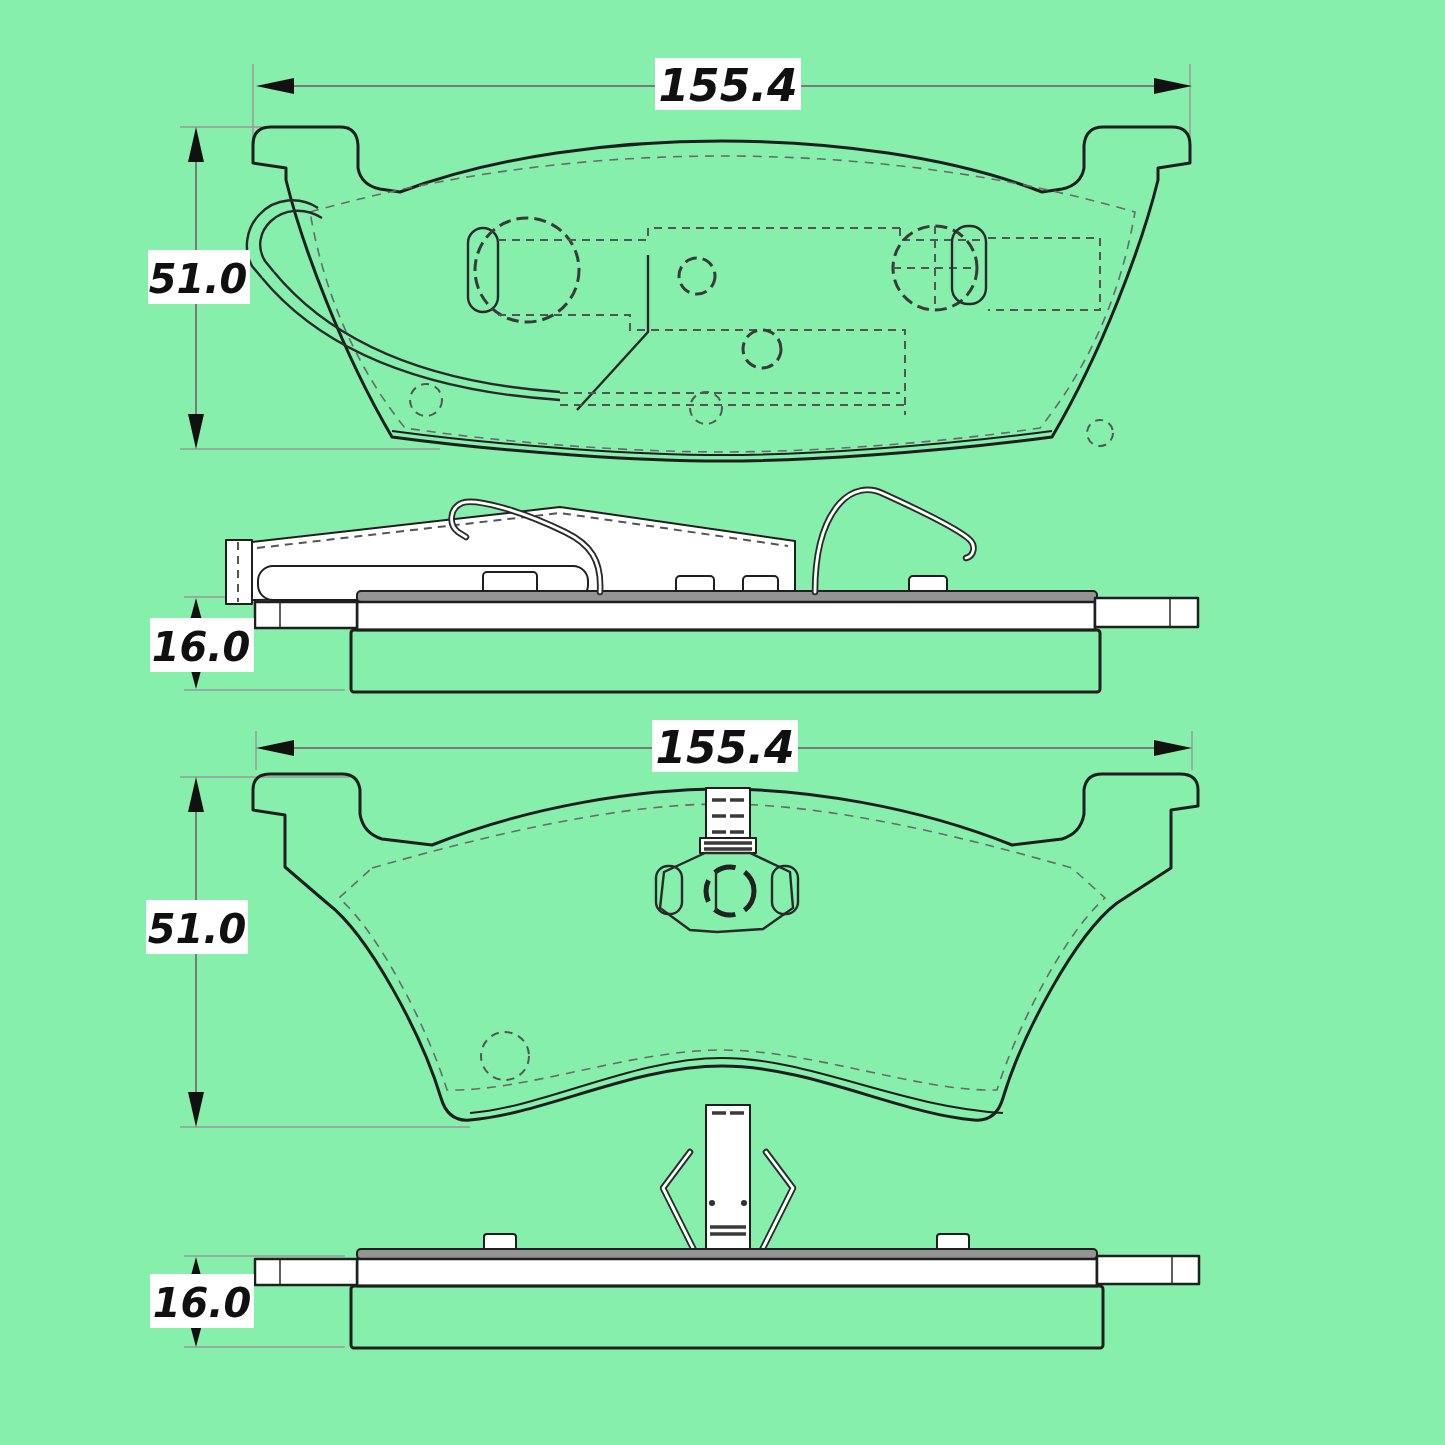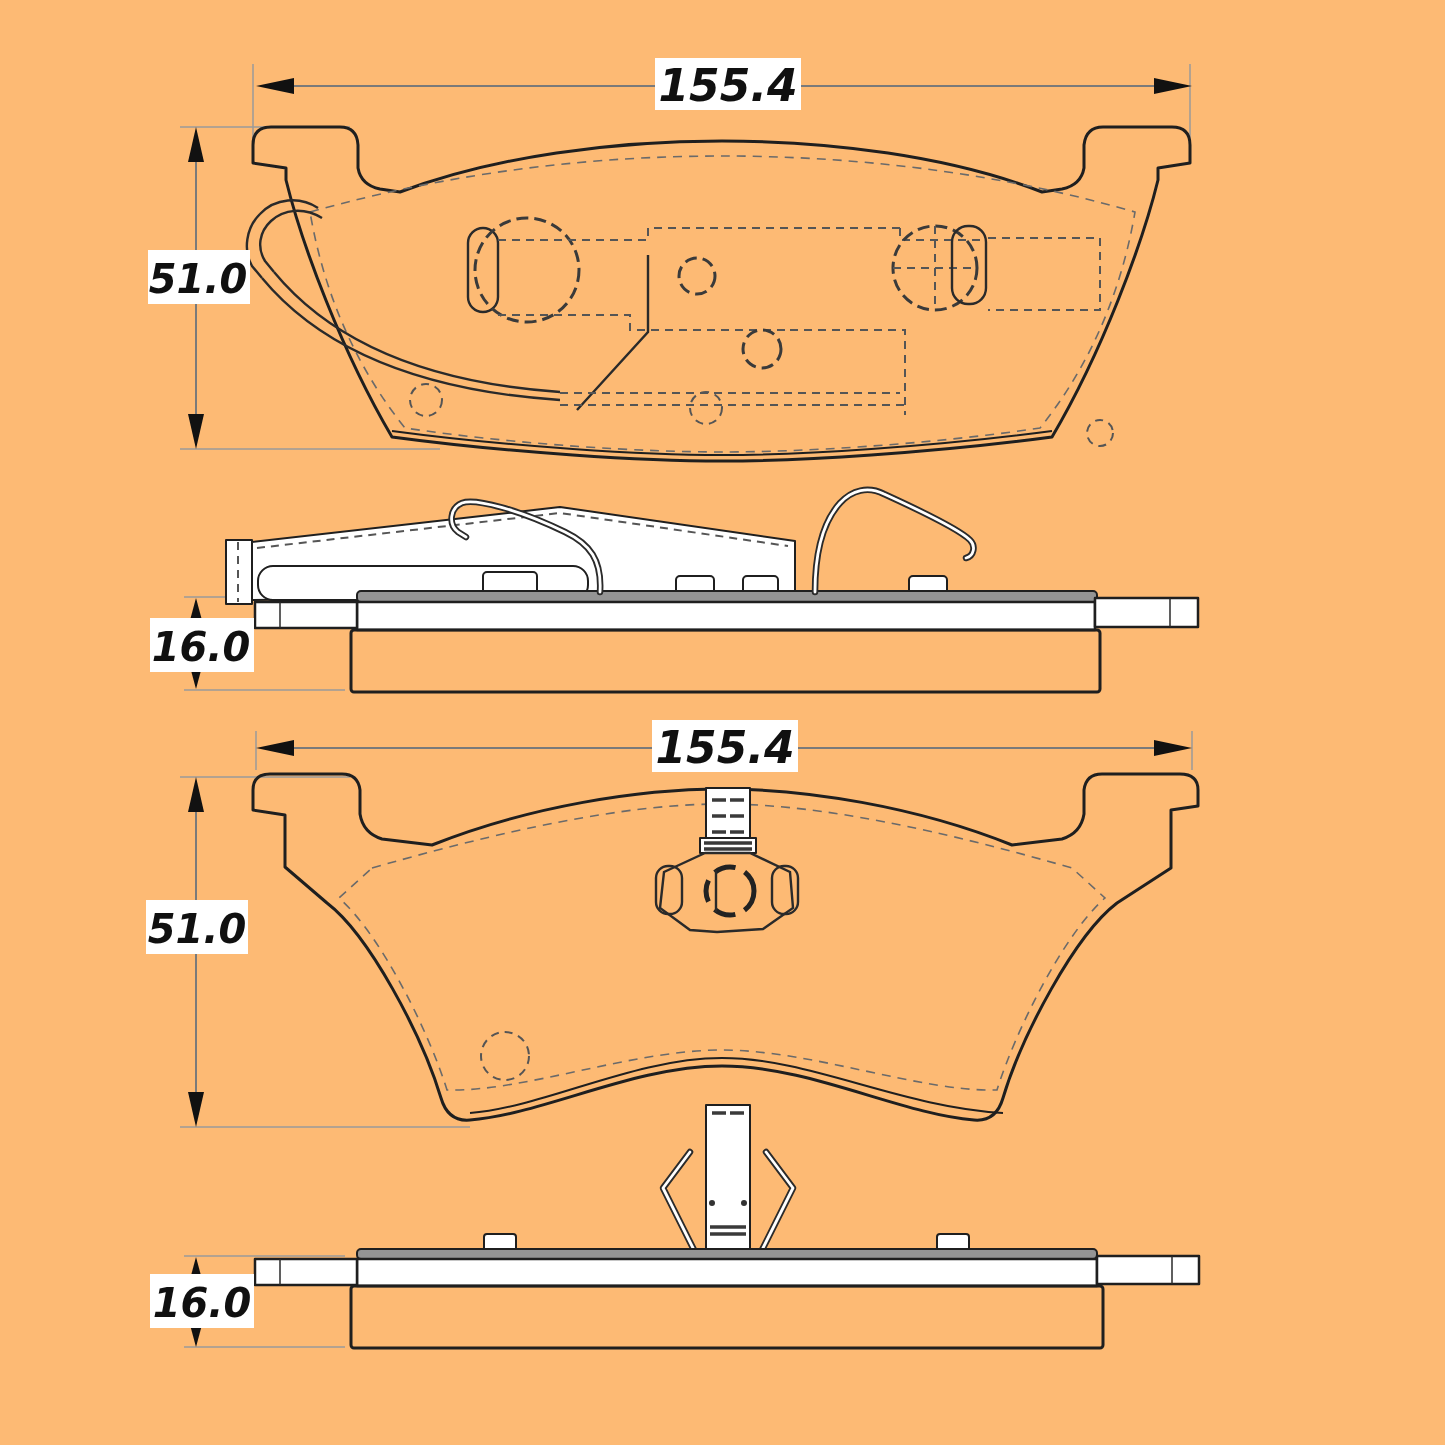--- a/index.html
+++ b/index.html
@@ -1,16 +1,16 @@
 <!DOCTYPE html>
 <html><head>
 <meta charset="utf-8">
 <style>
   html,body{margin:0;padding:0;background:#ffffff;}
-  .canvas{position:relative;width:1445px;height:1445px;background:#fdba74;overflow:hidden;
+  .canvas{position:relative;width:1445px;height:1445px;background:#86efac;overflow:hidden;
           font-family:"DejaVu Sans",sans-serif;}
   svg{display:block;}
   .dim-lg{font:italic bold 44px "DejaVu Sans",sans-serif;fill:#101010;text-anchor:middle;}
   .dim-sm{font:italic bold 40px "DejaVu Sans",sans-serif;fill:#101010;text-anchor:middle;}
   .wmtext{font:italic bold 26px "DejaVu Serif",serif;fill:none;stroke:#c3c3c3;stroke-width:1;}
   .wmsub{font:bold 7px "DejaVu Sans",sans-serif;fill:#cccccc;letter-spacing:1px;}
   .ol{fill:none;stroke:#1f1f1f;stroke-width:3;stroke-linejoin:round;stroke-linecap:round;}
   .ol2{fill:none;stroke:#1f1f1f;stroke-width:2;stroke-linejoin:round;}
   .whitefill{fill:#ffffff;}
   .stripfill{fill:#949494;}

